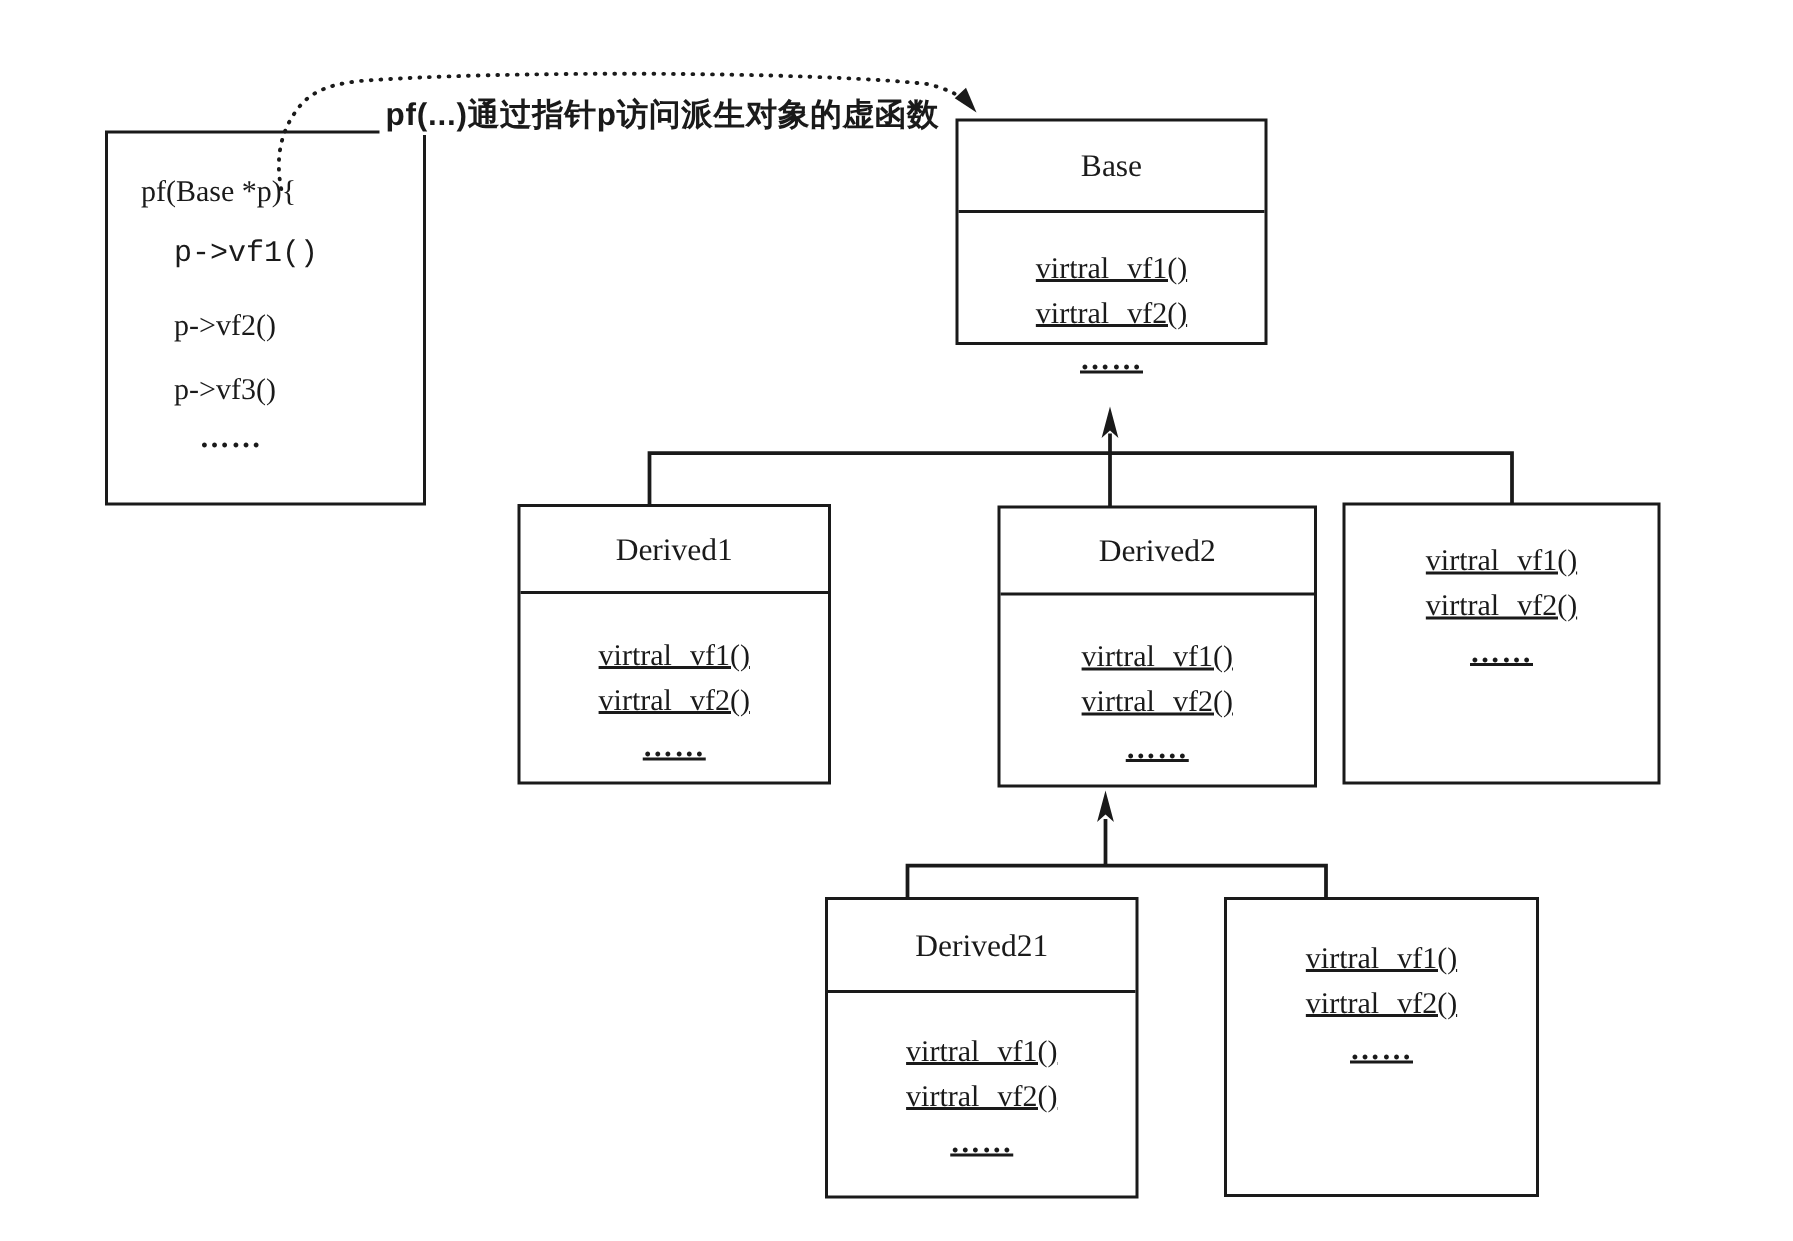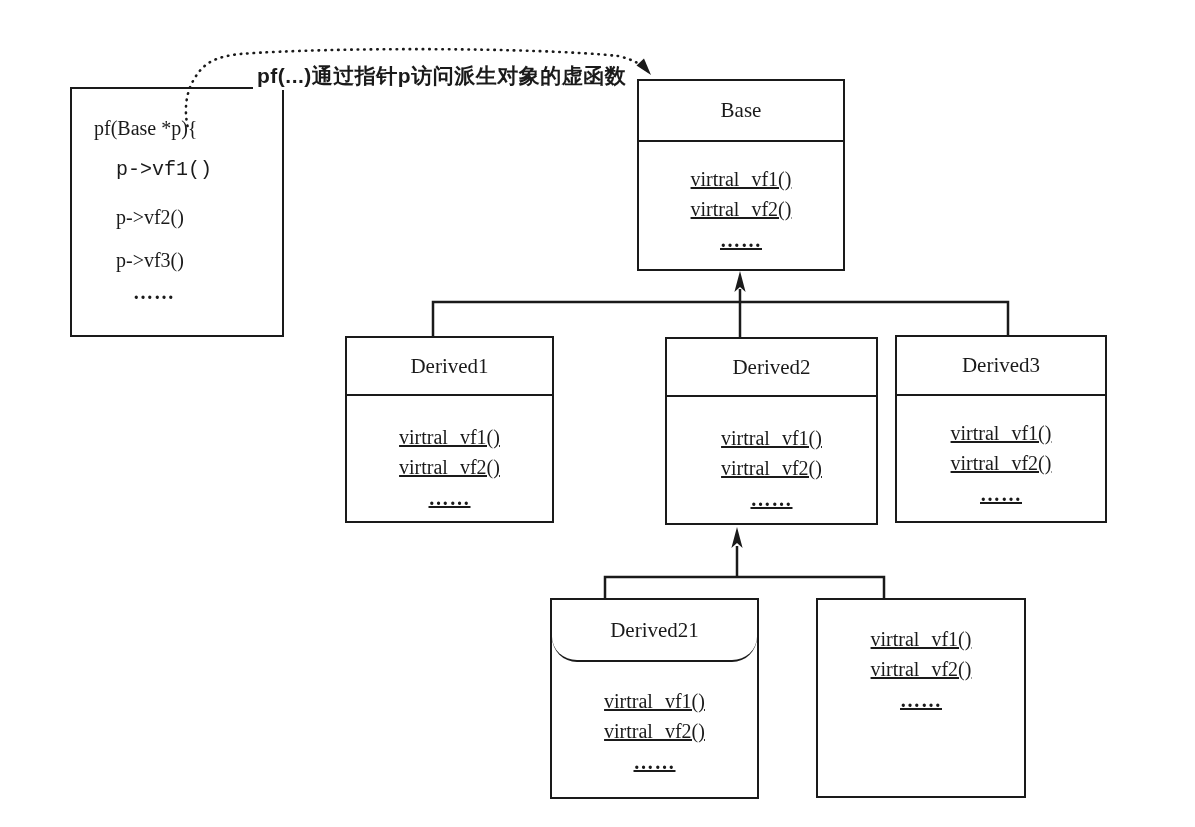--- a/index.html
+++ b/index.html
@@ -62,21 +62,21 @@
   <div class="ann ann2" style="left:219px;top:62px;">pf(...)通过指针p访问派生对象的虚函数</div>
 
   <div class="codebox">
     <div class="codeline" style="left:22px;top:28px;">pf(Base *p){</div>
     <div class="codeline" style="left:44px;top:70px;font-family:Liberation Mono, monospace;">p-&gt;vf1()</div>
     <div class="codeline" style="left:44px;top:117px;">p-&gt;vf2()</div>
     <div class="codeline" style="left:44px;top:160px;">p-&gt;vf3()</div>
     <div class="codeline dots" style="left:61px;top:192px;">……</div>
   </div>
 
-  <div class="cls" style="left:637px;top:79px;width:208px;height:192px;">
+  <div class="cls" style="left:637px;top:79px;width:208px;height:151px;">
     <div class="cls-h" style="height:59px;">Base</div>
     <div class="cls-b" style="padding-top:22px;">
       <div class="m">virtral vf1()</div>
       <div class="m">virtral vf2()</div>
       <div class="m dots">……</div>
     </div>
   </div>
 
   <div class="cls" style="left:345px;top:336px;width:209px;height:187px;">
     <div class="cls-h" style="height:56px;">Derived1</div>
@@ -90,30 +90,29 @@
   <div class="cls" style="left:665px;top:337px;width:213px;height:188px;">
     <div class="cls-h" style="height:56px;">Derived2</div>
     <div class="cls-b" style="padding-top:26px;">
       <div class="m">virtral vf1()</div>
       <div class="m">virtral vf2()</div>
       <div class="m dots">……</div>
     </div>
   </div>
 
   <div class="cls" style="left:895px;top:335px;width:212px;height:188px;">
-    <div class="cls-h" style="height:57px;">Derived3</div>
     <div class="cls-b" style="padding-top:22px;">
       <div class="m">virtral vf1()</div>
       <div class="m">virtral vf2()</div>
       <div class="m dots">……</div>
     </div>
   </div>
 
   <div class="cls" style="left:550px;top:598px;width:209px;height:201px;">
-    <div class="cls-h" style="height:60px;border-radius:25px;">Derived21</div>
+    <div class="cls-h" style="height:60px;">Derived21</div>
     <div class="cls-b" style="padding-top:24px;">
       <div class="m">virtral vf1()</div>
       <div class="m">virtral vf2()</div>
       <div class="m dots">……</div>
     </div>
   </div>
 
   <div class="cls" style="left:816px;top:598px;width:210px;height:200px;">
     <div class="cls-b" style="padding-top:24px;">
       <div class="m">virtral vf1()</div>

